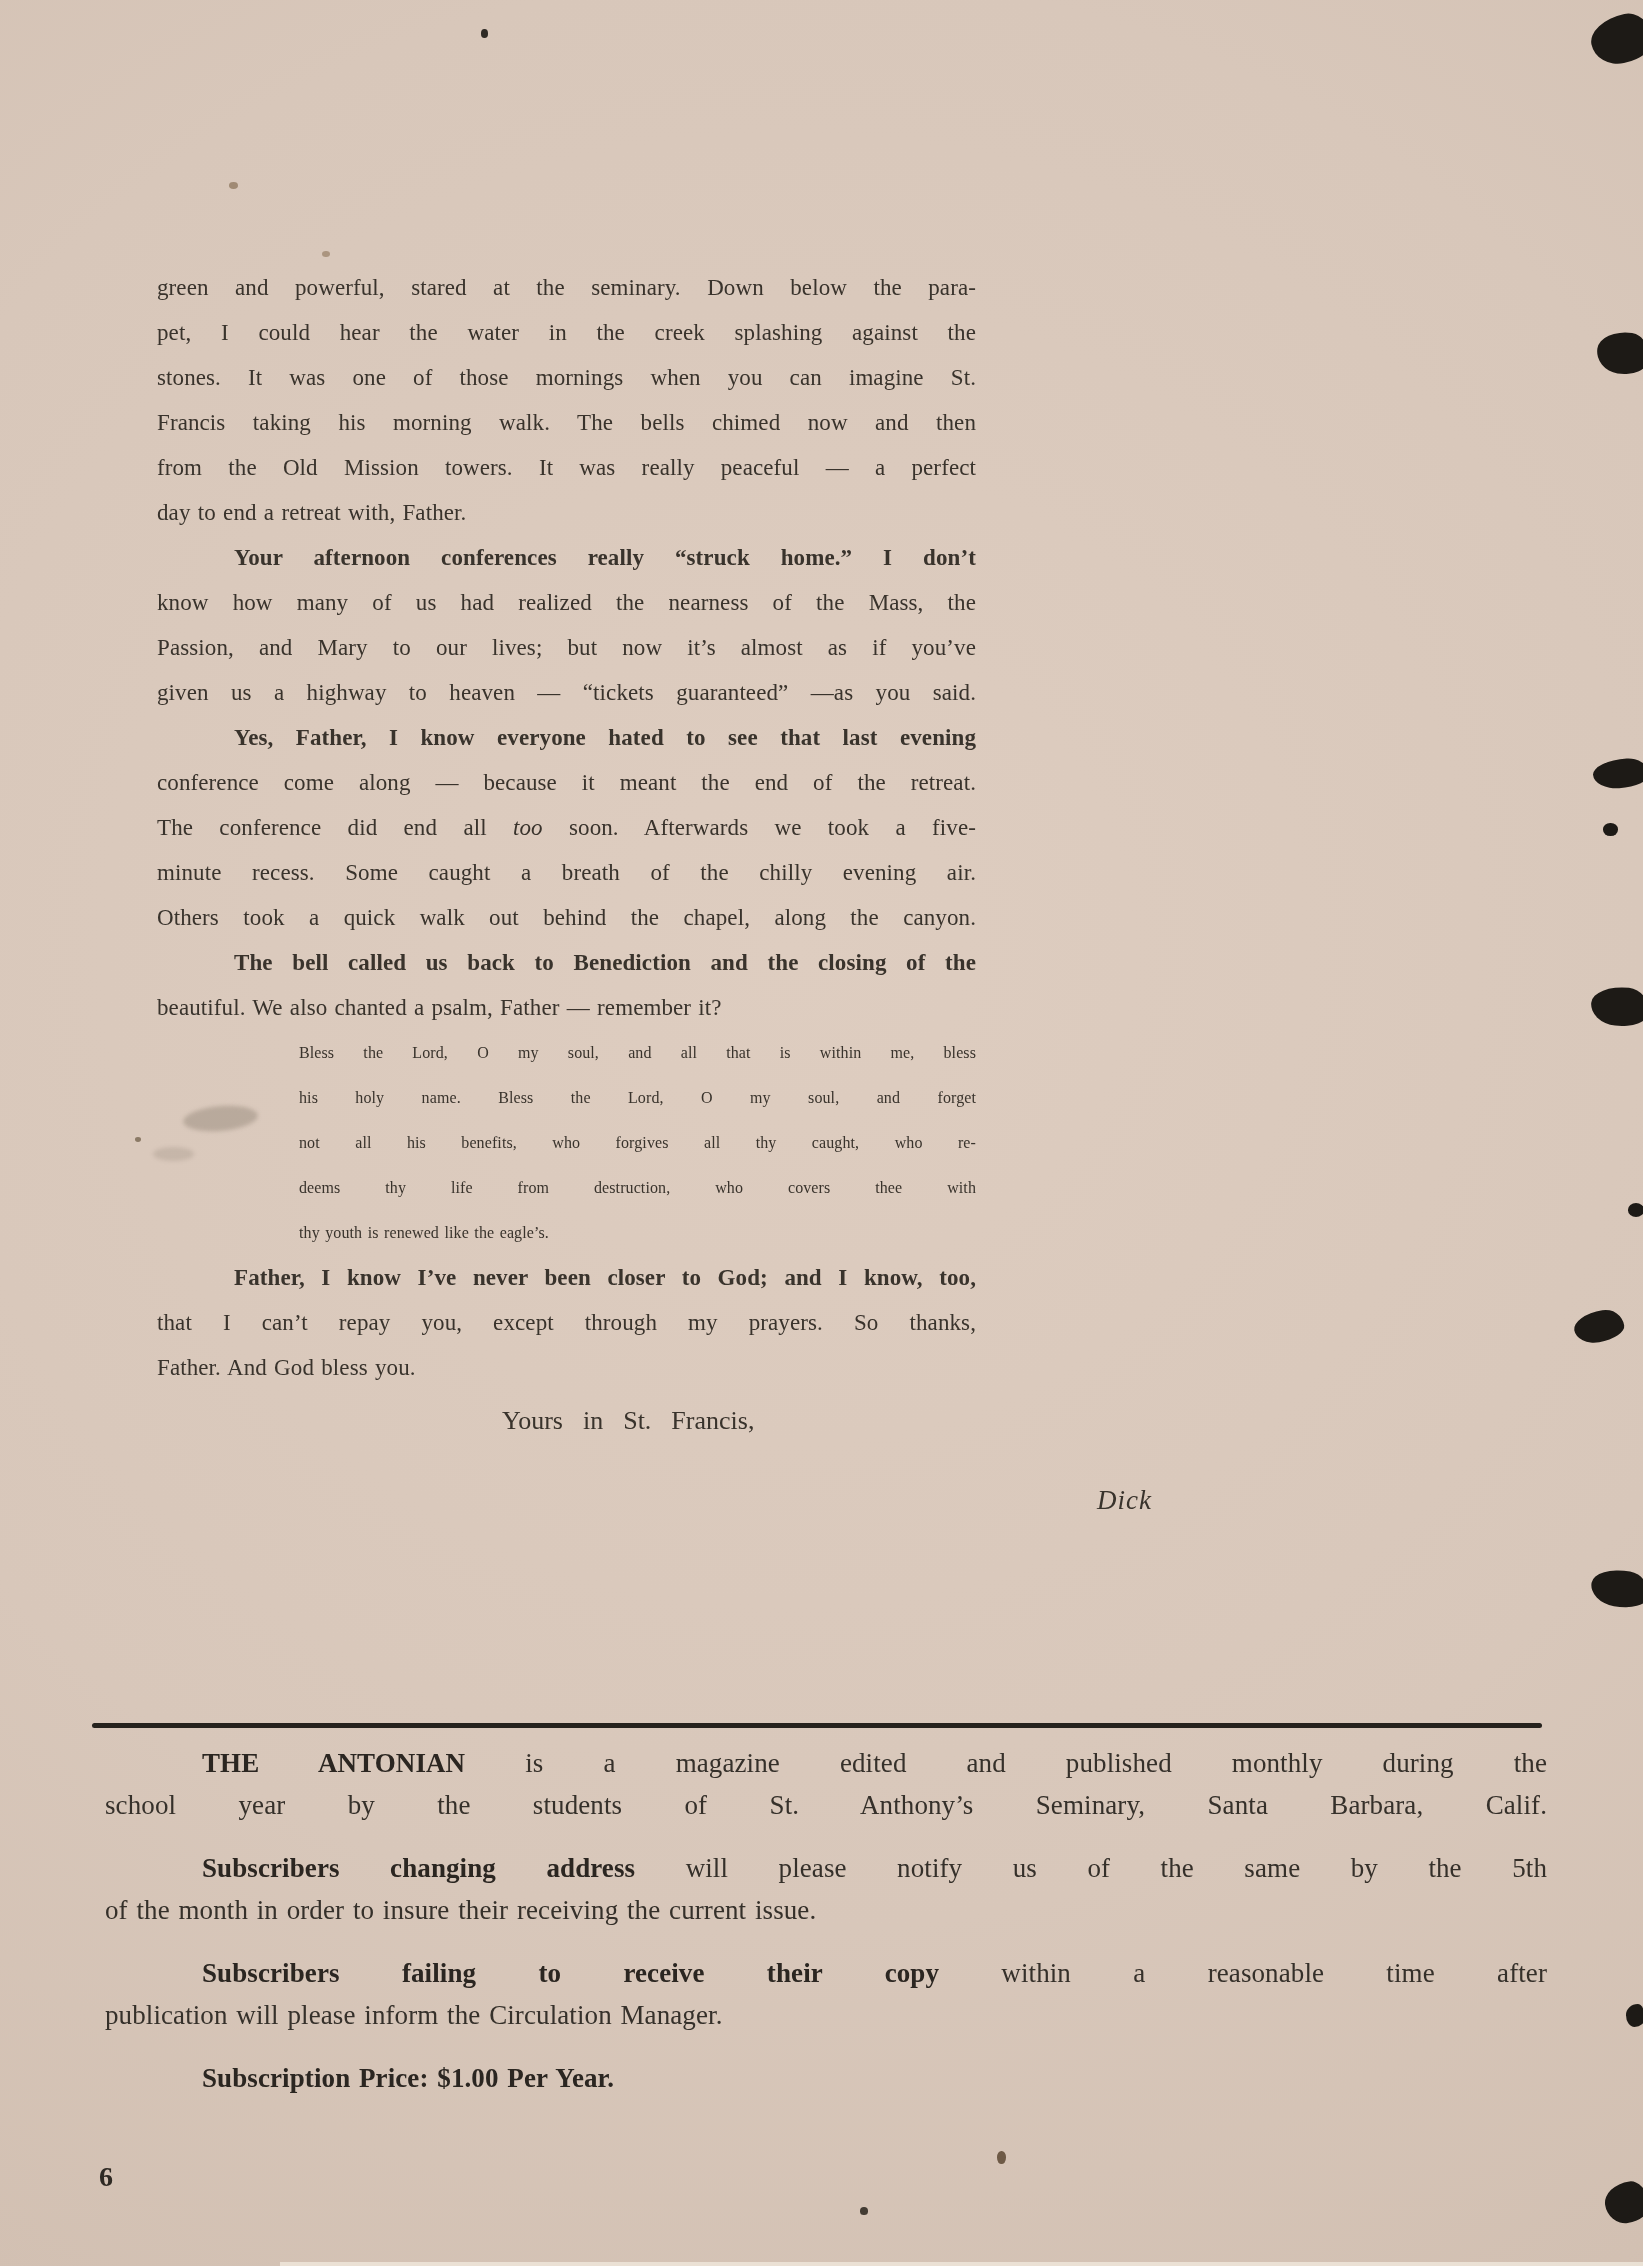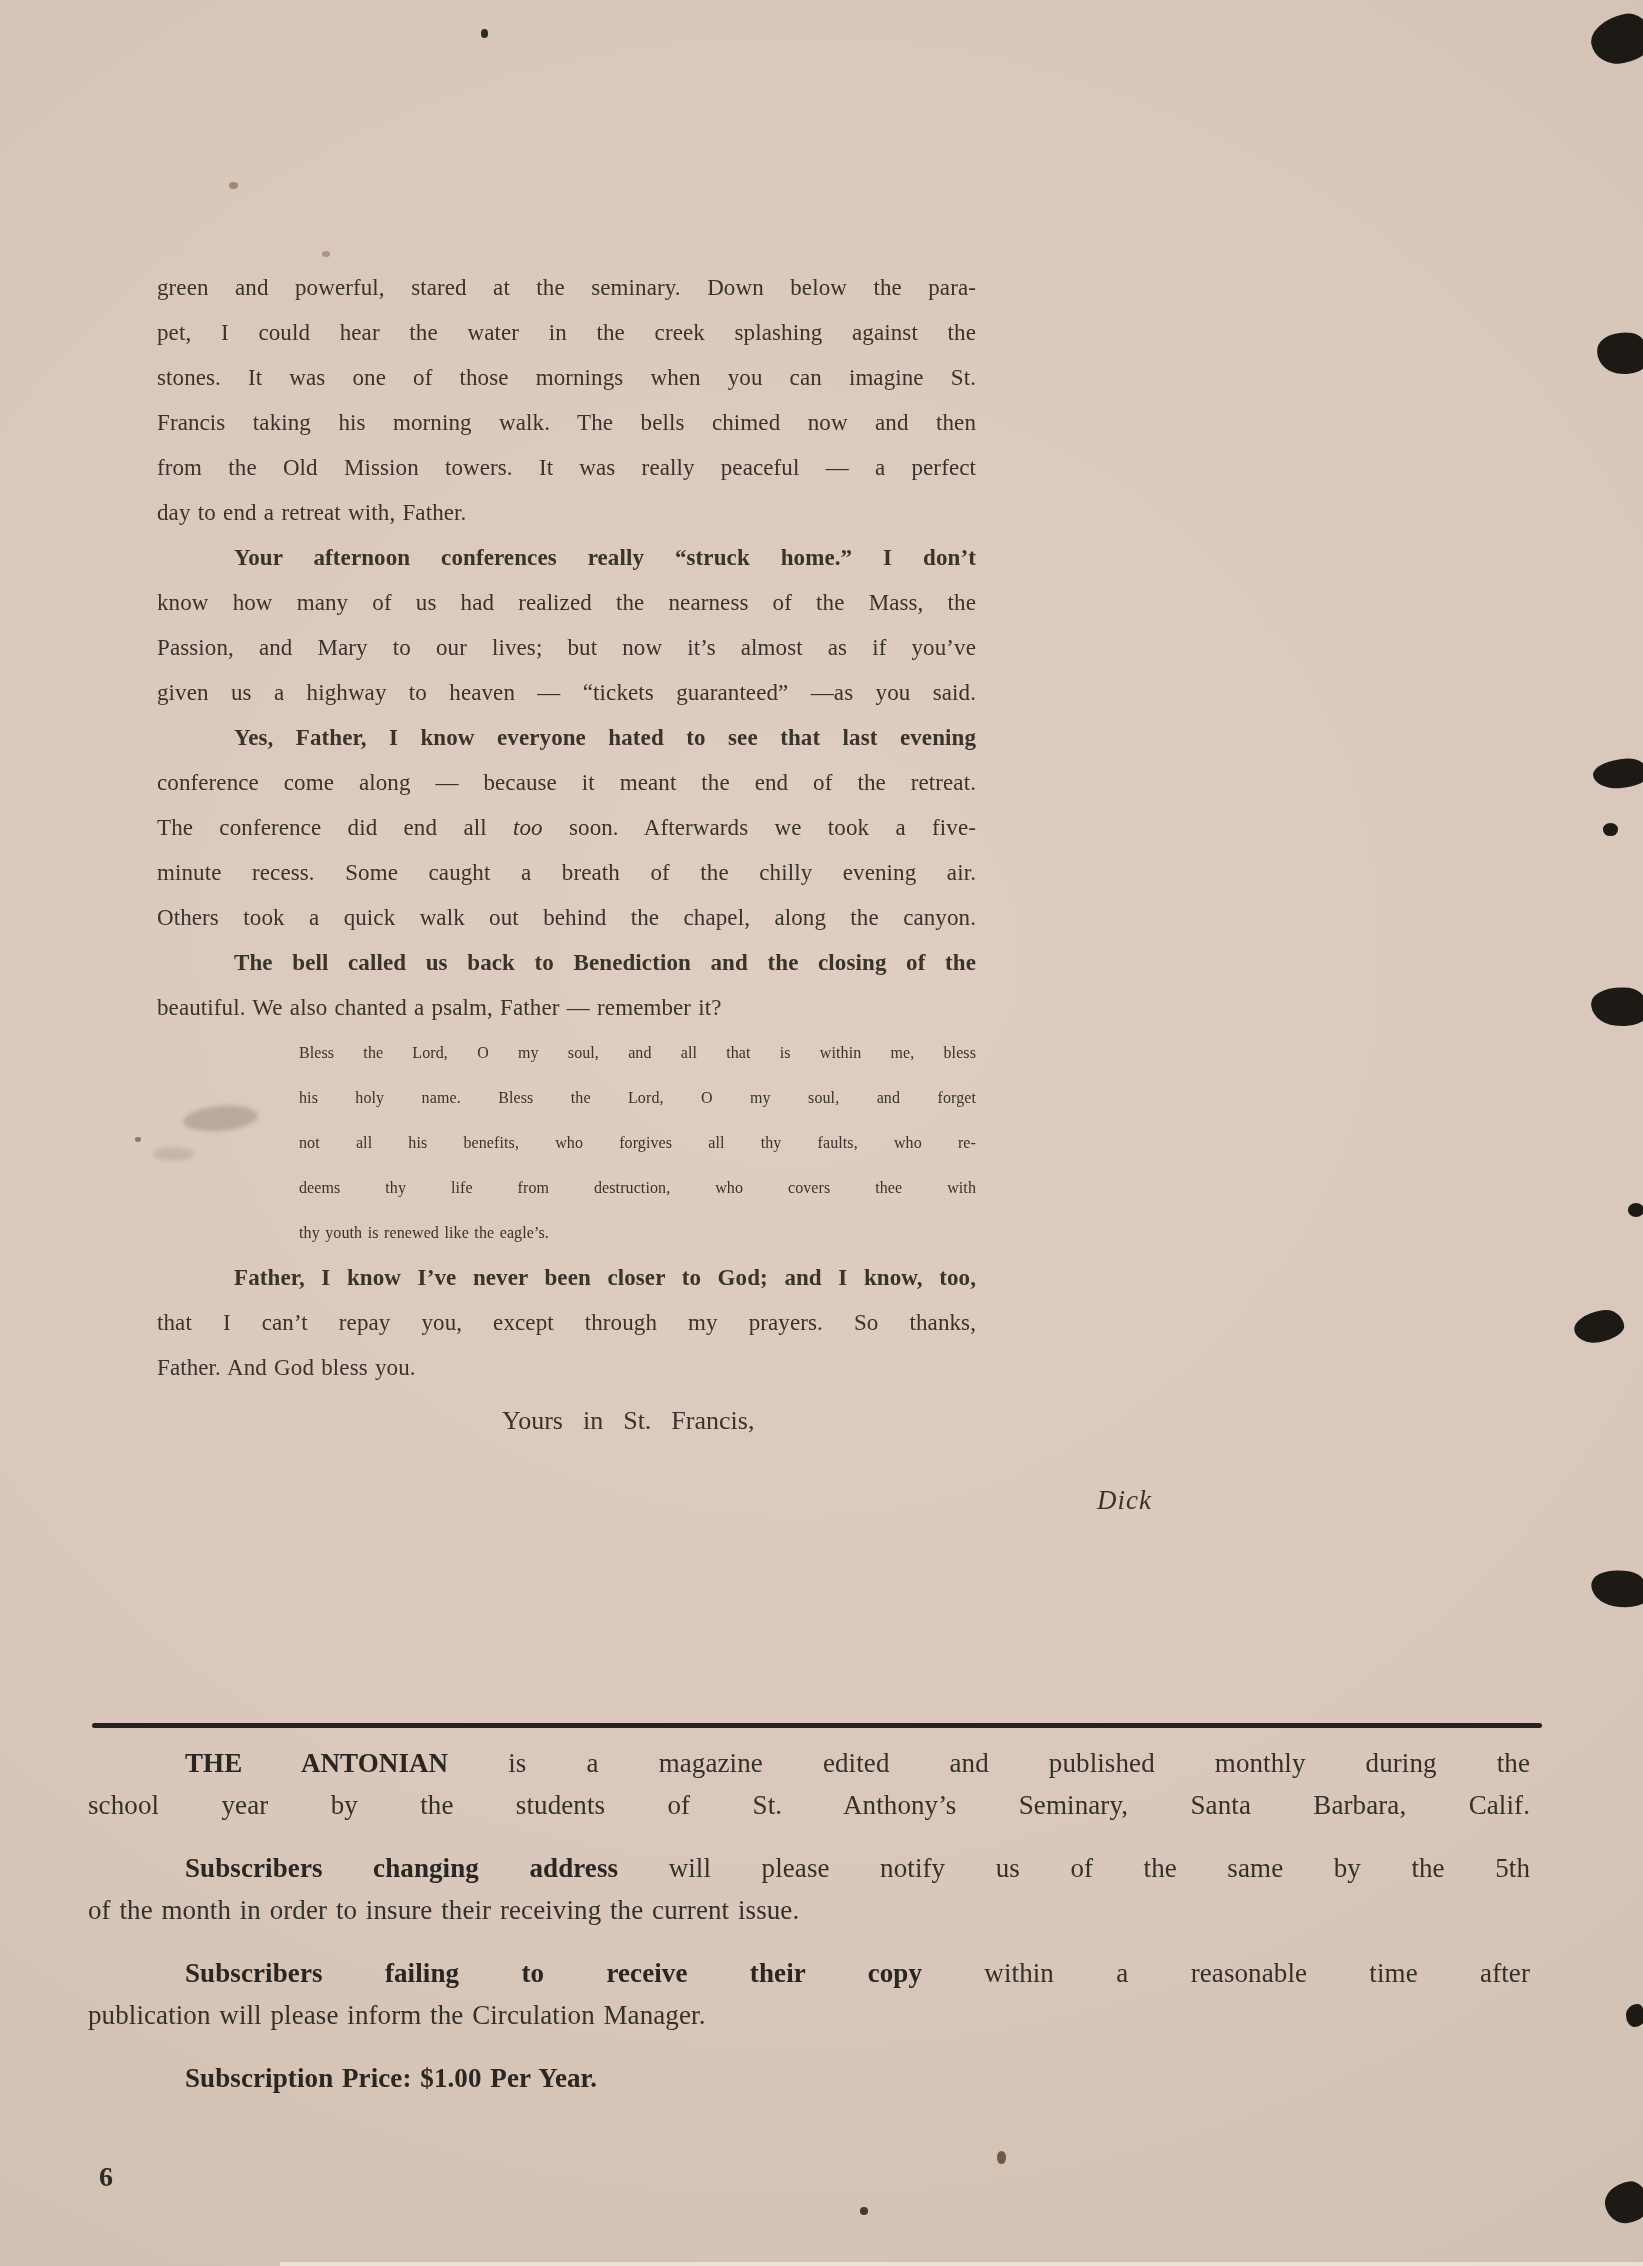--- a/index.html
+++ b/index.html
@@ -26,21 +26,21 @@
   .closing{
     margin-left:345px;margin-top:7.7px;
     font-size:26px;line-height:45px;word-spacing:13.5px;
   }
   .signature{
     margin-left:940px;margin-top:35px;
     font-size:27px;line-height:45px;font-style:italic;letter-spacing:1px;
   }
   
   .rule{position:absolute;left:92px;top:1723px;width:1450px;height:4.8px;background:#26221d;border-radius:2.9px;}
-  .footer{position:absolute;left:88px;top:1742px;width:1442px;color:#35302a;}
+  .footer{position:absolute;left:105px;top:1742px;width:1442px;color:#35302a;}
   .note{margin-bottom:21px;}
   .fline{
     font-size:27px;line-height:42px;height:42px;overflow:hidden;
     text-align:justify;text-align-last:left;letter-spacing:0.1px;word-spacing:1.9px;
   }
   .fline.just{text-align-last:justify;}
   .fline.ind{text-indent:97px;}
   .b{font-weight:bold;color:#2b2621;}
   .i{font-style:italic;}
   .pagenum{position:absolute;left:99px;top:2161px;font-size:28px;font-weight:bold;color:#2f2a24;}
@@ -71,21 +71,21 @@
         <div class="line just"><span>conference come along — because it meant the end of the retreat.</span></div>
         <div class="line just"><span>The conference did end all </span><span class="i">too</span><span> soon.  Afterwards we took a five-</span></div>
         <div class="line just"><span>minute recess.  Some caught a breath of the chilly evening air.</span></div>
         <div class="line just"><span>Others took a quick walk out behind the chapel, along the canyon.</span></div>
         <div class="line just ind"><span>The bell called us back to Benediction and the closing of the</span></div>
         <div class="line"><span>beautiful.  We also chanted a psalm, Father — remember it?</span></div>
       </div>
     <div id="psalm" class="quote">
         <div class="line just"><span>Bless the Lord, O my soul, and all that is within me, bless</span></div>
         <div class="line just"><span>his holy name.  Bless the Lord, O my soul, and forget</span></div>
-        <div class="line just"><span>not all his benefits, who forgives all thy faults, who re-</span></div>
+        <div class="line just"><span>not all his benefits, who forgives all thy caught, who re-</span></div>
         <div class="line just"><span>deems thy life from destruction, who covers thee with</span></div>
         <div class="line"><span>thy youth is renewed like the eagle’s.</span></div>
       </div>
     <div id="para-final">
         <div class="line just ind"><span>Father, I know I’ve never been closer to God; and I know, too,</span></div>
         <div class="line just"><span>that I can’t repay you, except through my prayers.  So thanks,</span></div>
         <div class="line"><span>Father.  And God bless you.</span></div>
       </div>
     <div class="closing">Yours in St. Francis,</div>
     <div class="signature">Dick</div>

